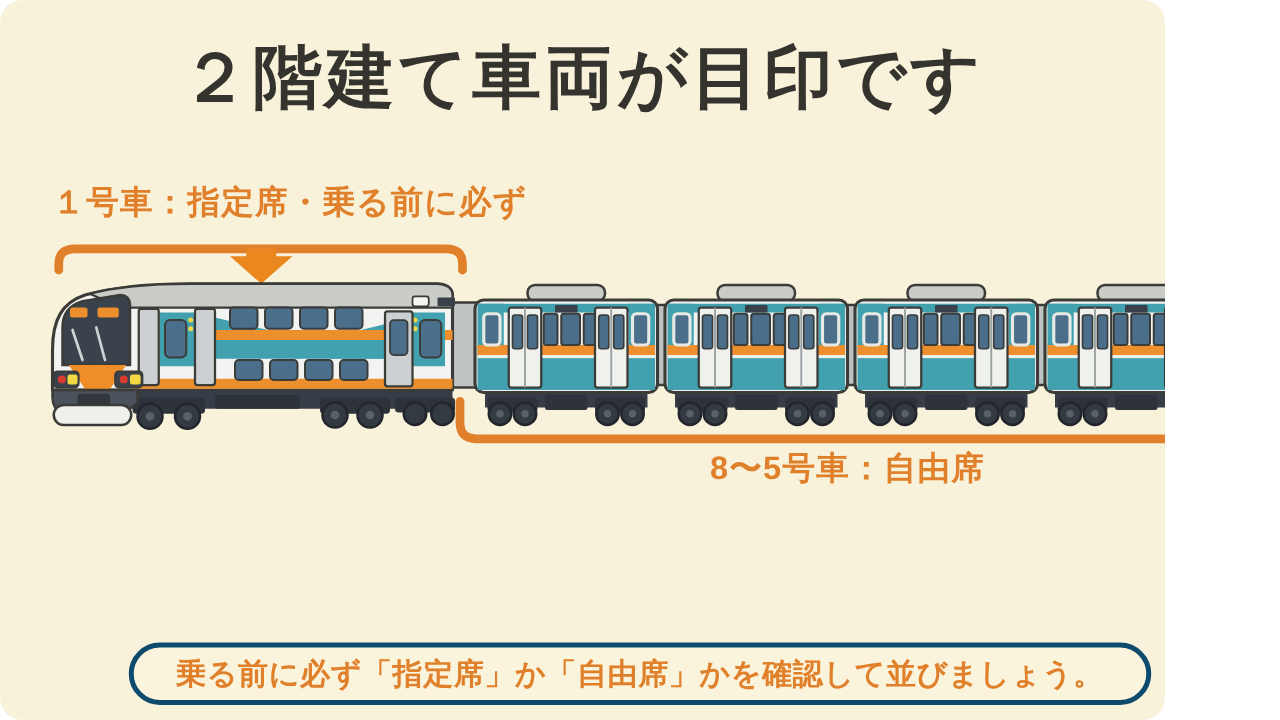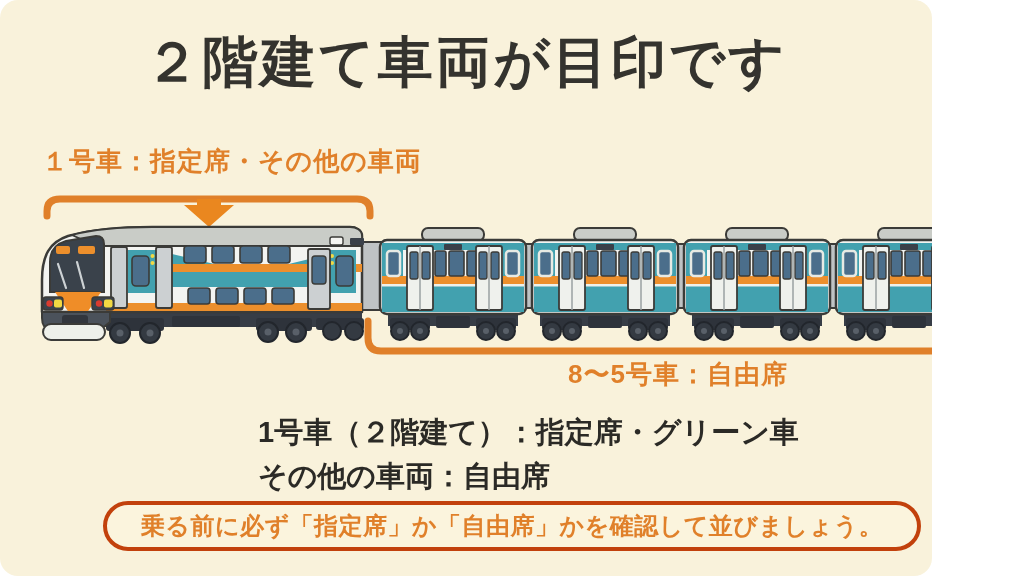--- a/index.html
+++ b/index.html
@@ -18,35 +18,35 @@
   }
   .cars25-label{
     position:absolute;left:370px;top:357px;width:616px;text-align:center;
     font-size:26px;font-weight:800;color:#e0802a;letter-spacing:1px;
   }
   .legend{
     position:absolute;left:258px;top:410px;
     font-size:29px;font-weight:700;color:#2b2a26;line-height:44px;
   }
   .banner{
-    position:absolute;left:103px;top:501px;width:818px;height:50px;
-    box-sizing:border-box;border:4px solid #c2410c;border-radius:27px;
+    position:absolute;left:103px;top:514px;width:818px;height:50px;
+    box-sizing:border-box;border:4px solid #0c4a6e;border-radius:27px;
     background:#fbf4dd;display:flex;align-items:center;justify-content:center;
     font-size:24px;font-weight:800;color:#e0802a;letter-spacing:0.5px;
   }
   svg.scene{position:absolute;left:0;top:0;}
 </style>
 </head>
 <body>
 
 <div id="canvas">
 
   <div class="title">２階建て車両が目印です</div>
 
-  <div class="car1-label">１号車：指定席・その他の車両</div>
+  <div class="car1-label">１号車：指定席・乗る前に必ず</div>
 
   <svg class="scene" width="1024" height="576" viewBox="0 0 1024 576">
     <defs>
       <g id="coach">
 
         <rect x="42" y="228" width="62" height="13" rx="6" fill="#c9ccc7" stroke="#3b3b38" stroke-width="2"></rect>
 
         <rect x="8" y="314" width="130" height="12" fill="#373d46"></rect>
         <rect x="56" y="316" width="34" height="12" rx="2" fill="#2e333b"></rect>
         <rect x="10" y="318" width="40" height="12" rx="3" fill="#2e333b"></rect>
@@ -205,22 +205,18 @@
 
       <use href="#coach" x="380" y="0"></use>
       <use href="#coach" x="532" y="0"></use>
       <use href="#coach" x="684" y="0"></use>
       <use href="#coach" x="836" y="0"></use>
     </g>
   </svg>
 
   <div class="cars25-label">8〜5号車：自由席</div>
 
-  <div class="legend">
-    <div>1号車（２階建て）：指定席・グリーン車</div>
-    <div>その他の車両：自由席</div>
-  </div>
 
   <div class="banner">
     <span>乗る前に必ず「指定席」か「自由席」かを確認して並びましょう。</span>
   </div>
 
 </div>
 
 </body></html>

